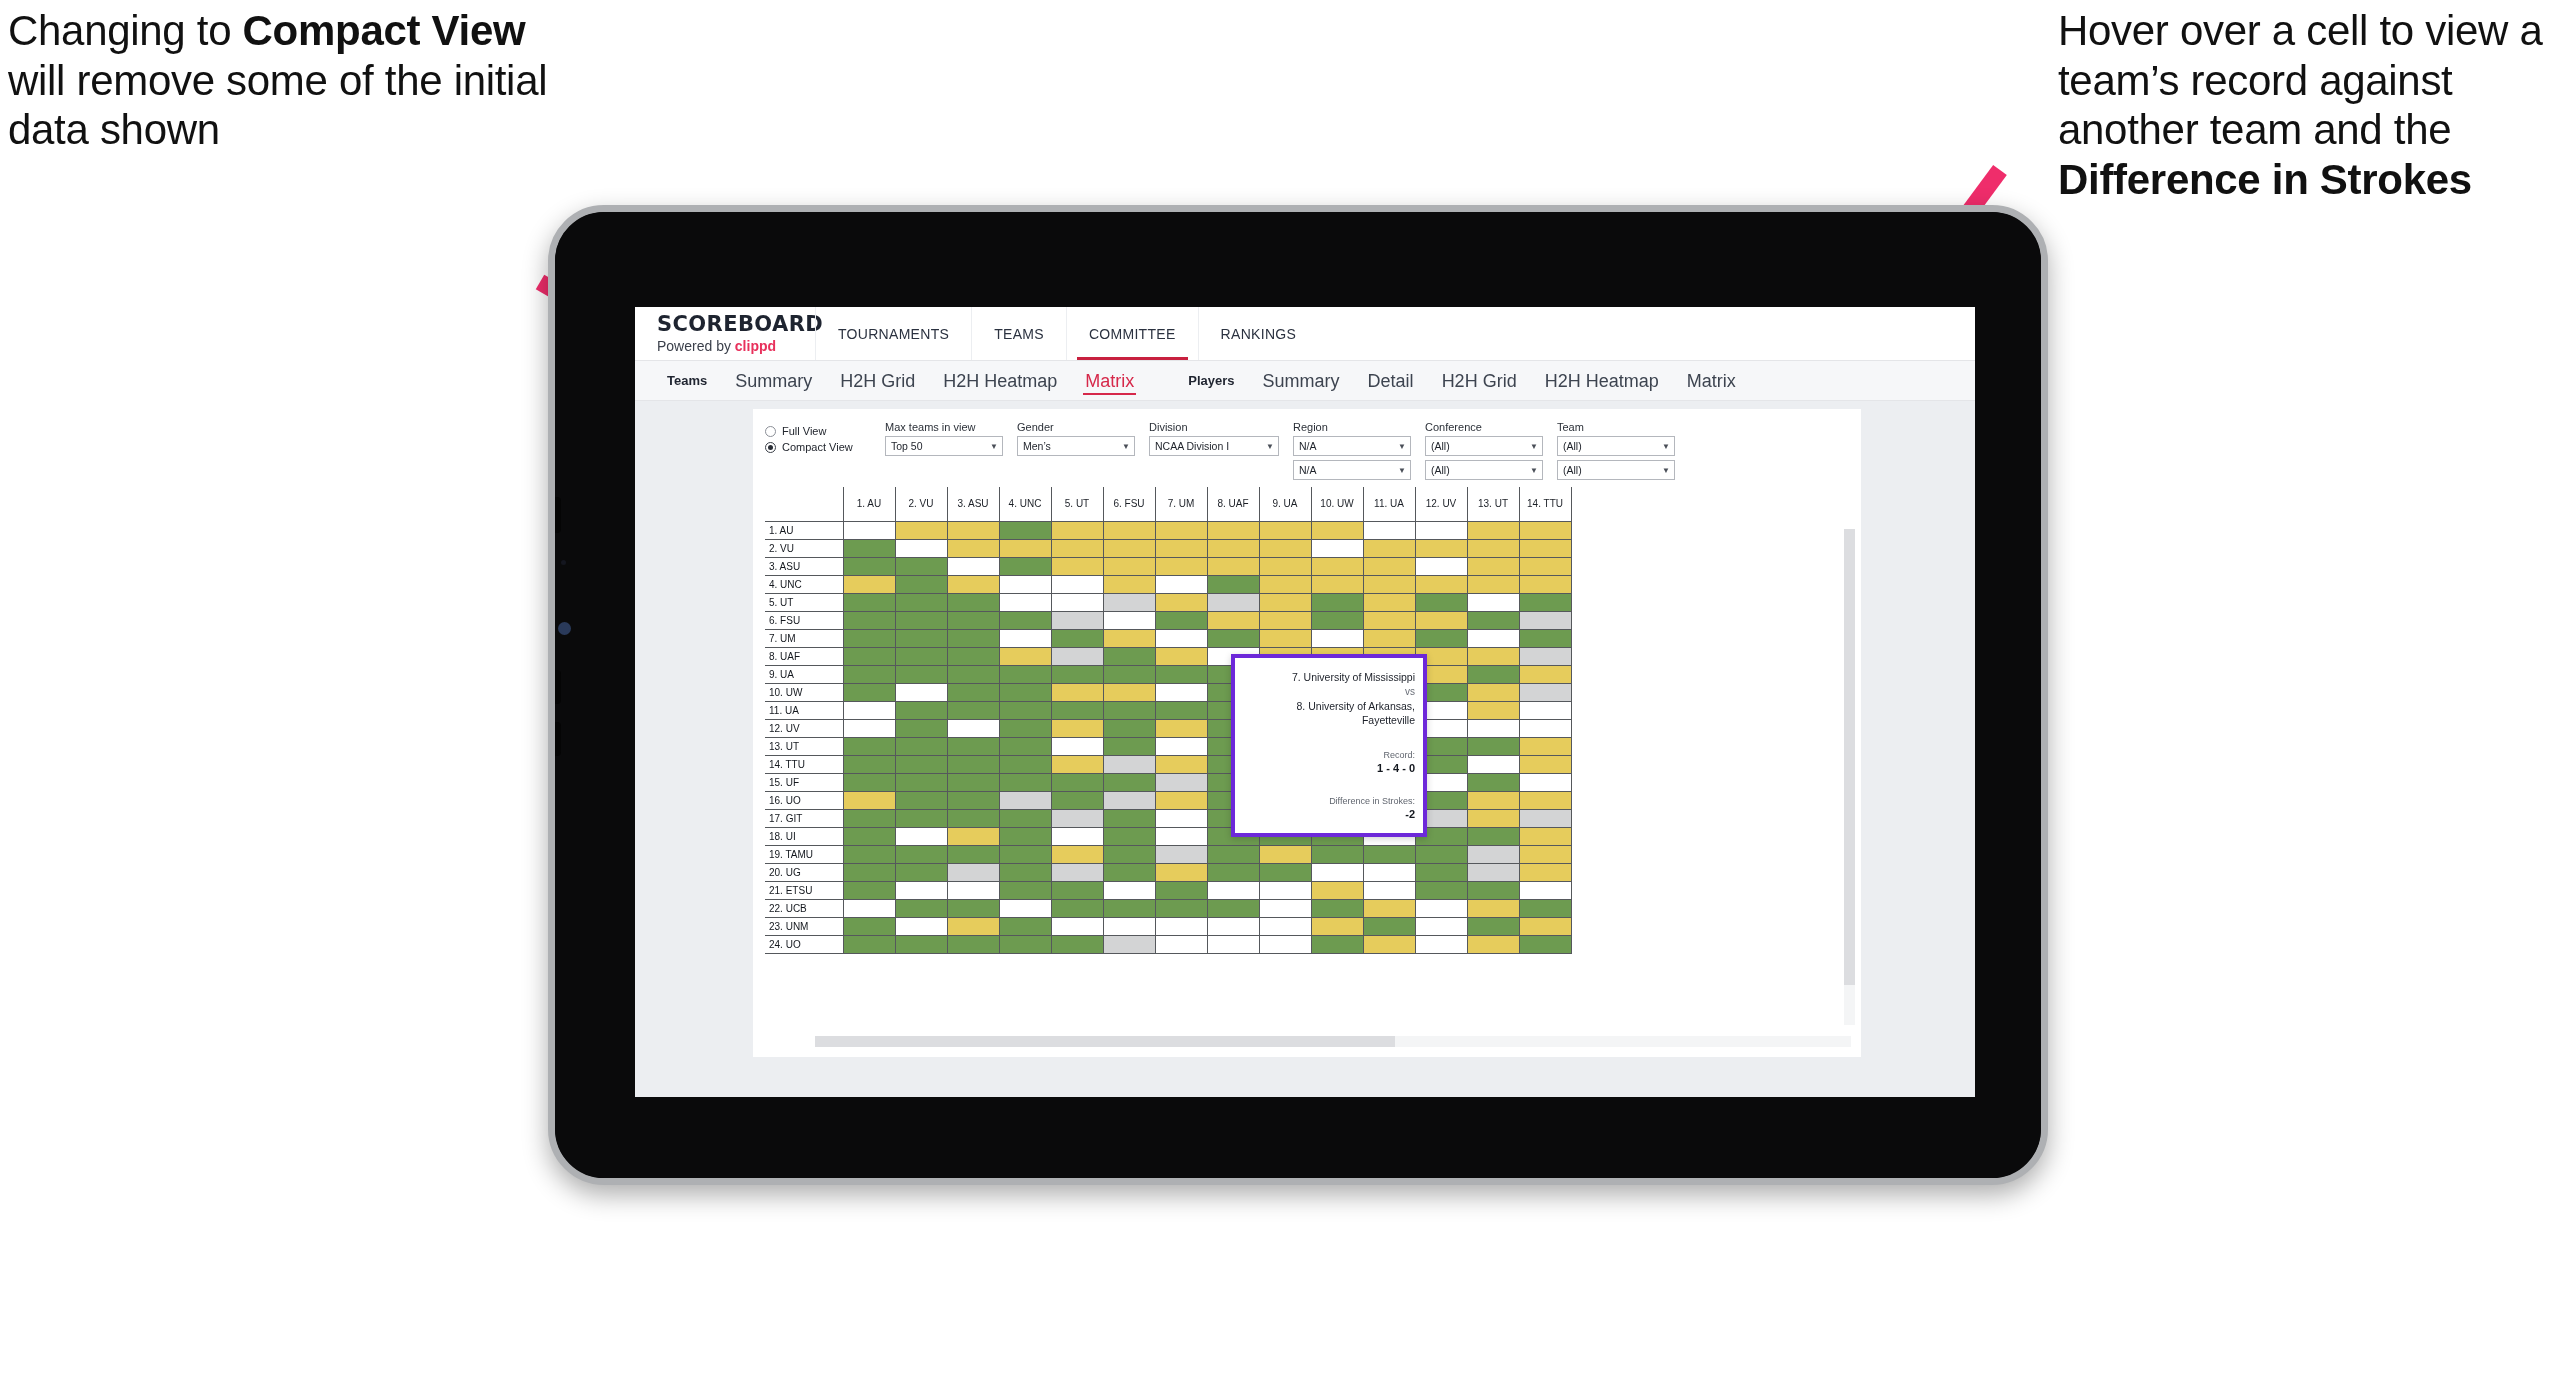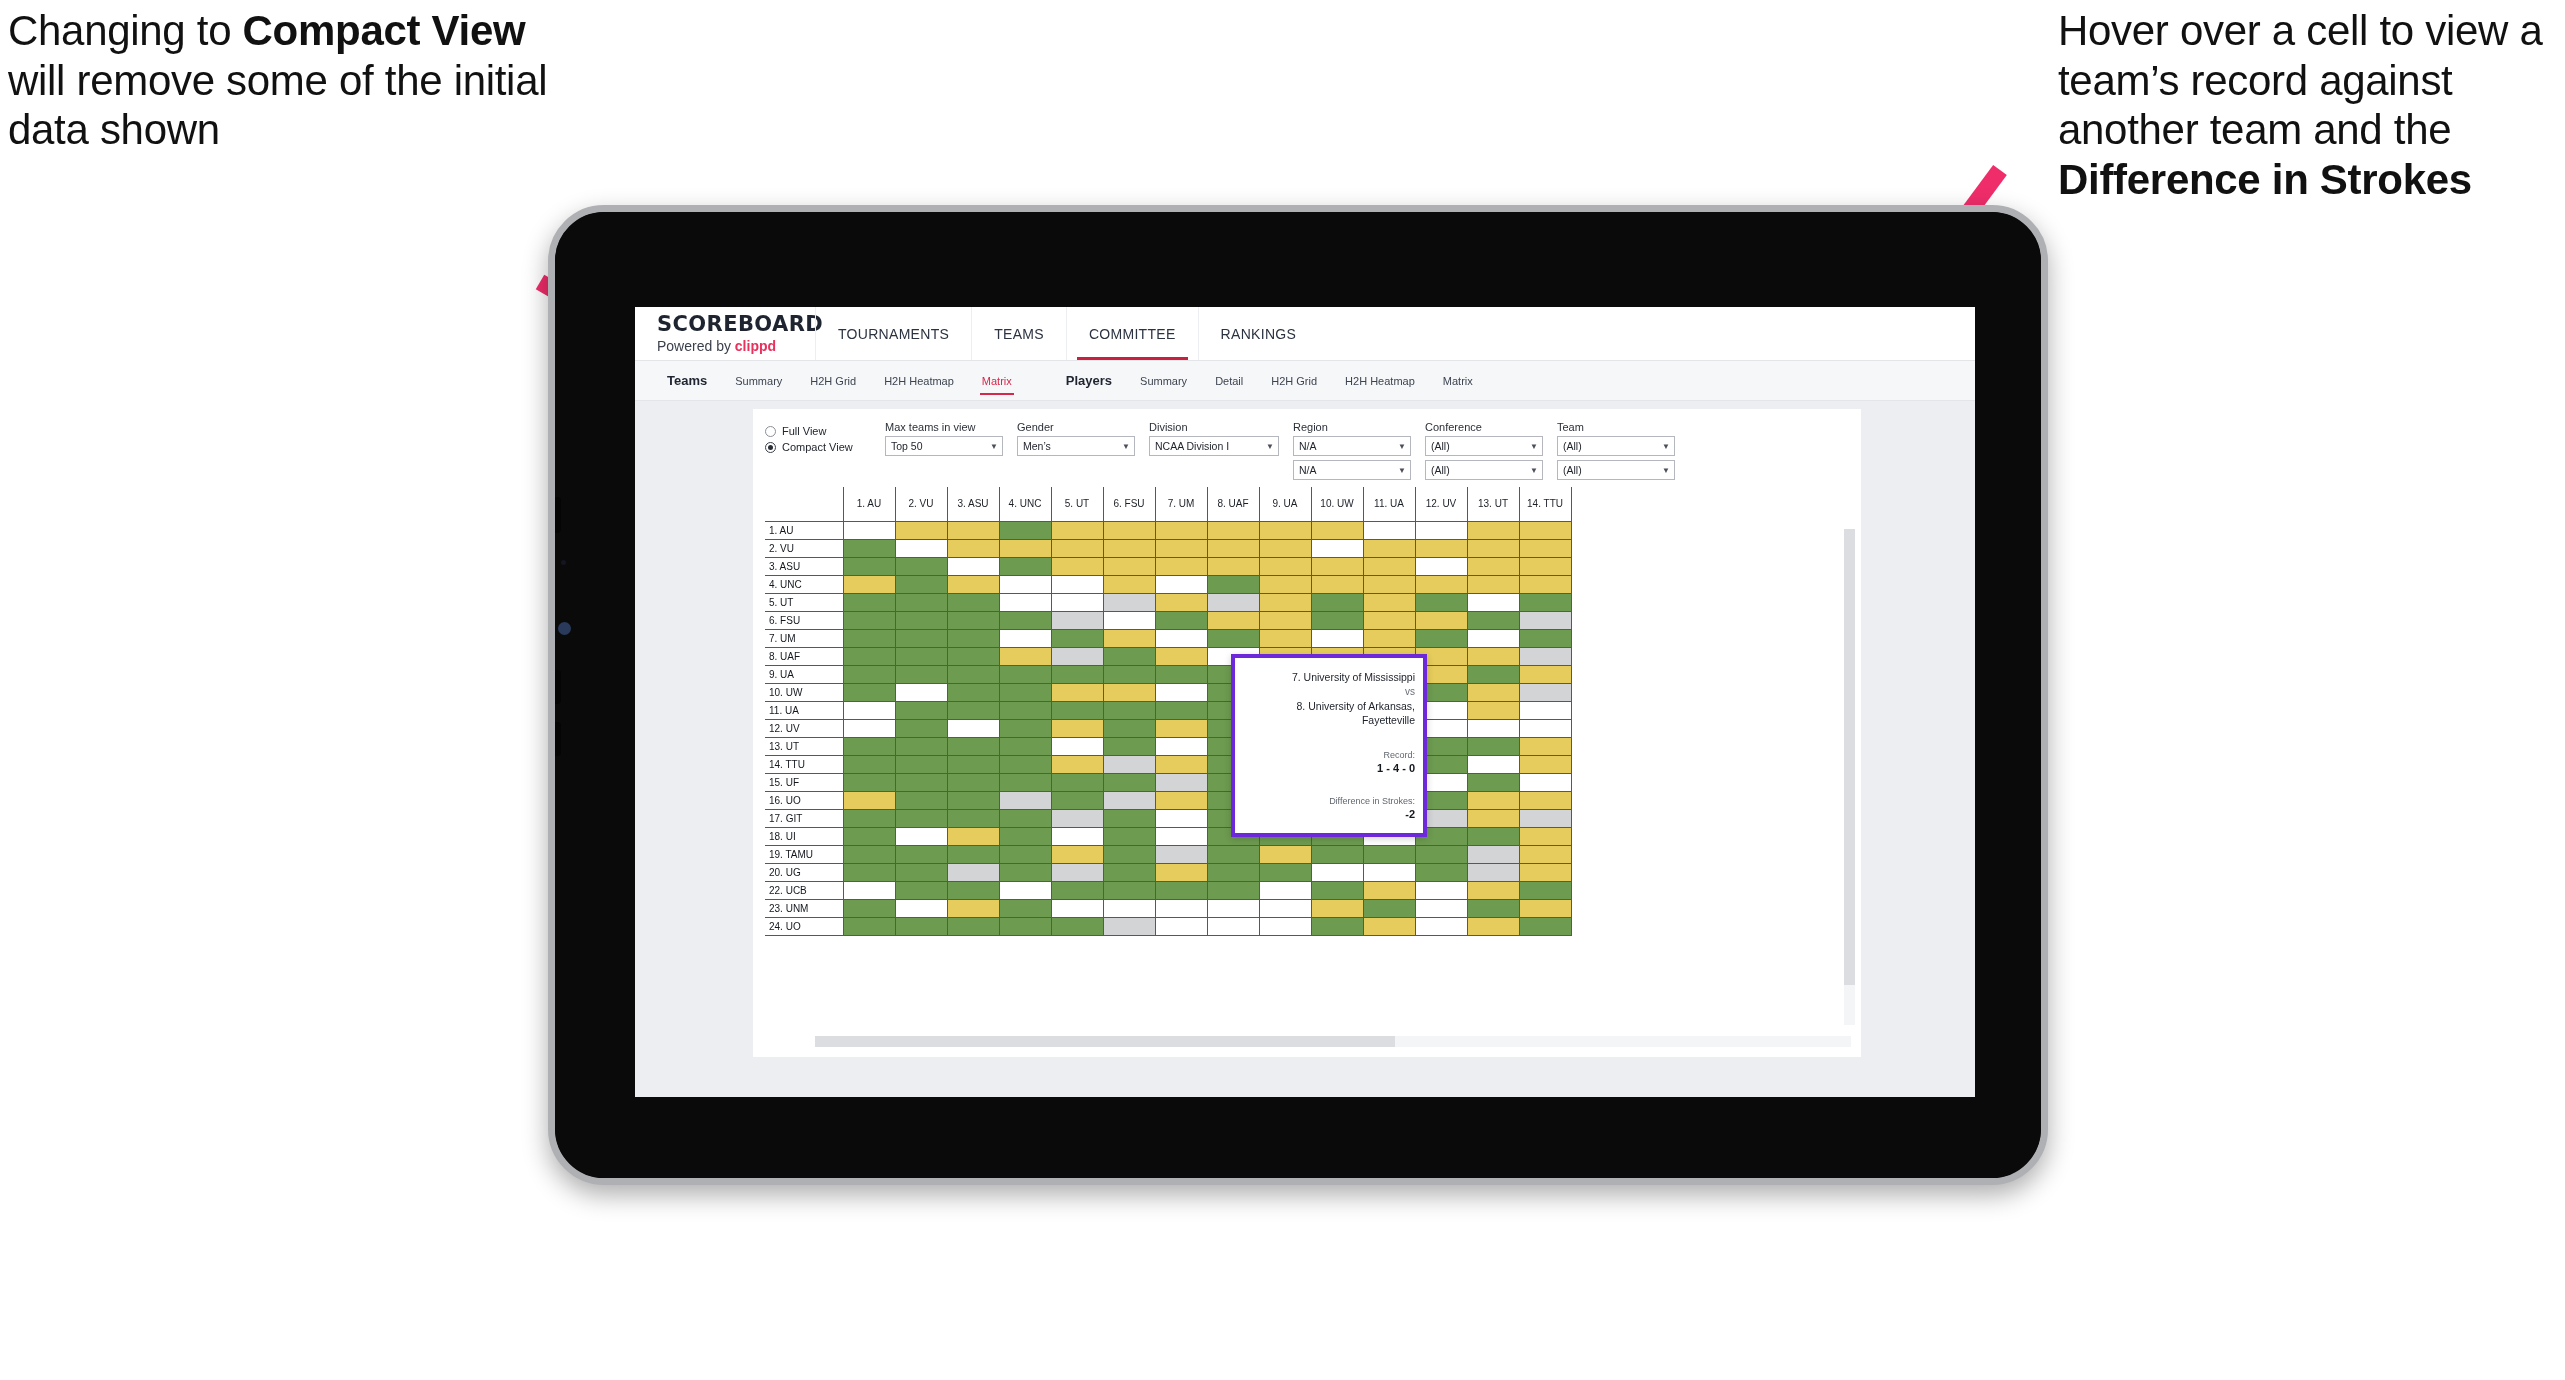--- a/index.html
+++ b/index.html
@@ -100,21 +100,21 @@
     height: 40px;
     background: #f6f7f9;
     border-bottom: 1px solid #e4e5e8;
     padding-left: 18px;
     gap: 0px;
   }
   .tabgroup { display: flex; align-items: center; }
   .tabgroup + .tabgroup { margin-left: 26px; }
   .tab-title { font-size: 13px; font-weight: 700; color: #1f2430; padding: 0 14px; }
   .tab {
-    font-size: 11px; color: #3d4450; padding: 0 14px;
+    font-size: 18px; color: #3d4450; padding: 0 14px;
     position: relative; cursor: pointer; line-height: 40px; text-align: center;
   }
   .tab.active { color: #d6284a; }
   .tab.active::after {
     content: ""; position: absolute; left: 12px; right: 12px; bottom: 6px;
     height: 2px; background: #d6284a;
   }
 
   
   #viz {
@@ -708,20 +708,37 @@
                     <td class="cell y"></td>
                     <td class="cell g"></td>
                     <td class="cell g"></td>
                     <td class="cell w"></td>
                     <td class="cell w"></td>
                     <td class="cell g"></td>
                     <td class="cell x"></td>
                     <td class="cell y"></td>
                   </tr>
                   <tr>
+                    <td class="rowhead">21. ETSU</td>
+                    <td class="cell g"></td>
+                    <td class="cell w"></td>
+                    <td class="cell w"></td>
+                    <td class="cell g"></td>
+                    <td class="cell g"></td>
+                    <td class="cell w"></td>
+                    <td class="cell g"></td>
+                    <td class="cell w"></td>
+                    <td class="cell w"></td>
+                    <td class="cell y"></td>
+                    <td class="cell w"></td>
+                    <td class="cell g"></td>
+                    <td class="cell g"></td>
+                    <td class="cell w"></td>
+                  </tr>
+                  <tr>
                     <td class="rowhead">22. UCB</td>
                     <td class="cell w"></td>
                     <td class="cell g"></td>
                     <td class="cell g"></td>
                     <td class="cell w"></td>
                     <td class="cell g"></td>
                     <td class="cell g"></td>
                     <td class="cell g"></td>
                     <td class="cell g"></td>
                     <td class="cell w"></td>

